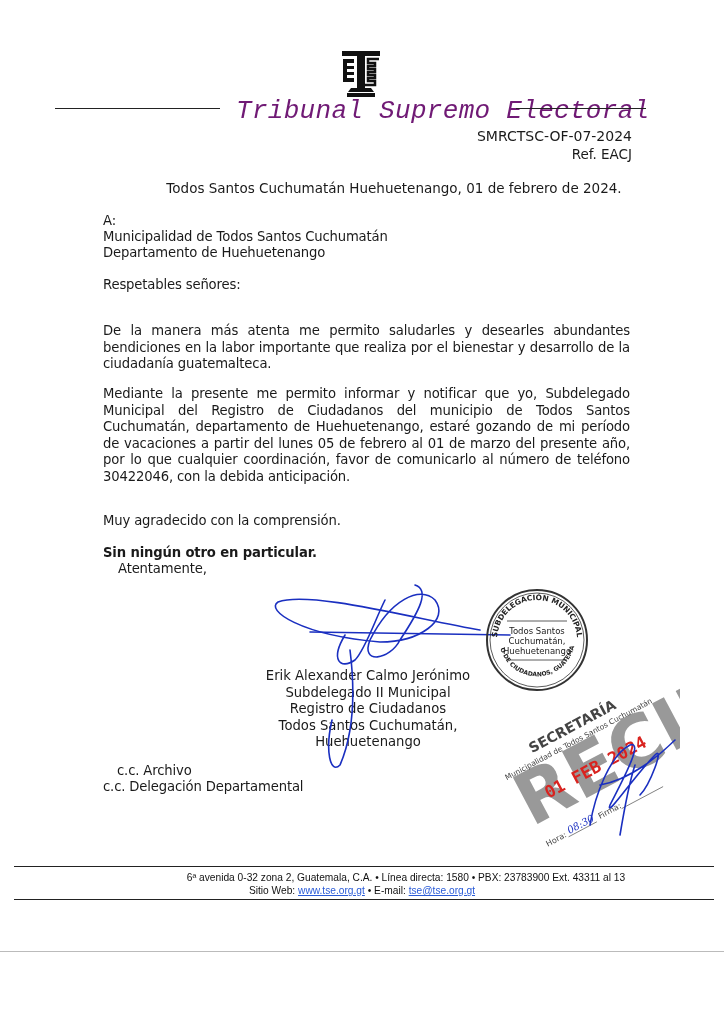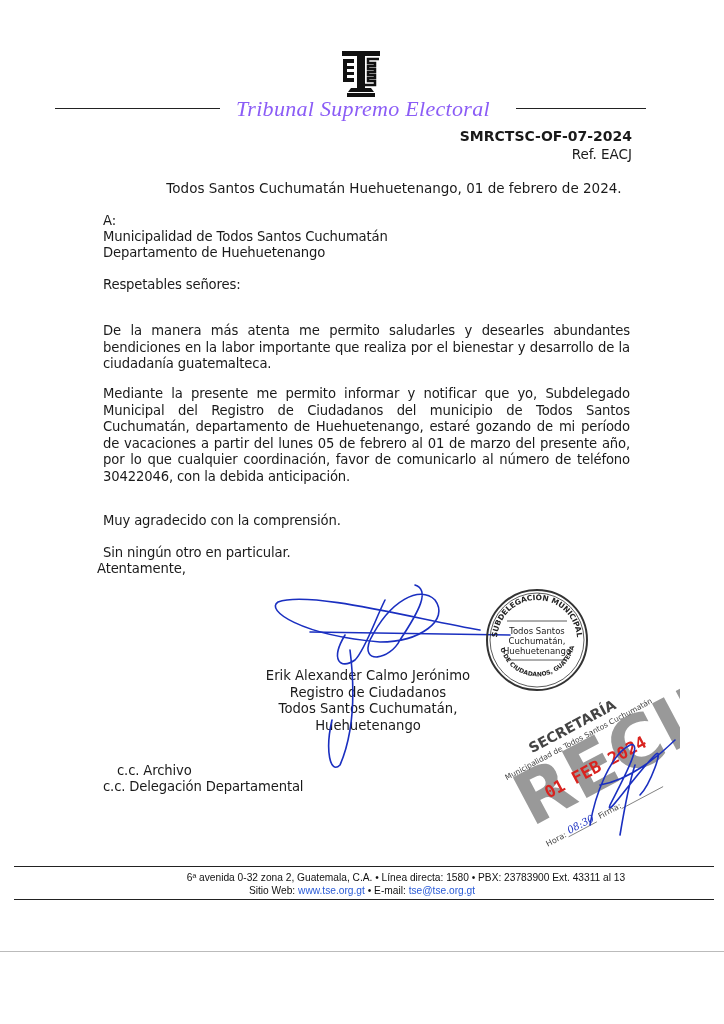--- a/index.html
+++ b/index.html
@@ -2,29 +2,29 @@
 <html><head>
 <meta charset="utf-8">
 <style>
   html, body { margin: 0; padding: 0; background: #ffffff; }
   body { width: 724px; height: 1024px; position: relative; overflow: hidden;
          font-family: "DejaVu Sans", sans-serif; color: #1a1a1a; }
   .abs { position: absolute; }
   .txt { font-size: 13.2px; line-height: 16.5px; letter-spacing: -0.15px; white-space: nowrap; }
   .rule { position: absolute; height: 1px; background: #222; }
   .logo { left: 339px; top: 50px; width: 44px; height: 48px; }
-  .inst-name { left: 236px; top: 96px; font-family: Liberation Serif, serif; font-style: italic;
-               font-size: 22px; letter-spacing: 0.3px; color: #8b5cf6; }
-  .ref-code { right: 92px; top: 128px; font-weight: bold; font-size: 14px; }
+  .inst-name { left: 236px; top: 96px; font-family: Liberation Mono, monospace; font-style: italic;
+               font-size: 26px; letter-spacing: 0.3px; color: #701a75; }
+  .ref-code { right: 92px; top: 128px; font-weight: normal; font-size: 14px; }
   .ref-sub { right: 92px; top: 146px; font-size: 13.5px; }
   .date-line { left: 4px; width: 724px; top: 180px; text-align: center; font-size: 13.5px; padding-left: 56px; box-sizing: border-box; }
   .para { left: 103px; width: 527px; white-space: normal; text-align: justify; font-size: 13.2px; line-height: 16.5px; letter-spacing: -0.15px; }
   .sig-block { left: 224px; top: 668px; width: 288px; text-align: center; font-size: 13.2px; line-height: 16.5px; }
   .footer { left: 0; width: 724px; text-align: center; font-family: "Liberation Sans", sans-serif; font-size: 10.2px; line-height: 13px; color: #111; }
-  .footer a { color: #2a5bd7; }
+  .footer a { color: #2a5bd7; text-decoration: underline; }
   .ink { stroke: #1a2fc0; fill: none; stroke-width: 1.6; stroke-linecap: round; stroke-linejoin: round; }
 </style>
 </head>
 <body>
 
 <div class="abs logo">
   <svg width="44" height="48" viewBox="0 0 44 48">
     <rect x="3" y="1" width="38" height="5" fill="#111"></rect>
     <rect x="18" y="6" width="8" height="32" fill="#111"></rect>
     <path d="M4 9 h11 v4 h-7 v3 h7 v3 h-7 v3 h7 v3 h-7 v3 h7 v4 h-11 z" fill="#111"></path>
@@ -45,25 +45,26 @@
 <div class="abs txt" style="left:103px; top:213px;">A:</div>
 <div class="abs txt" style="left:103px; top:229px;">Municipalidad de Todos Santos Cuchumatán</div>
 <div class="abs txt" style="left:103px; top:245px;">Departamento de Huehuetenango</div>
 
 <div class="abs txt" style="left:103px; top:277px;text-align:right;">Respetables señores:</div>
 
 <div class="abs para" style="top:323px;">De la manera más atenta me permito saludarles y desearles abundantes bendiciones en la labor importante que realiza por el bienestar y desarrollo de la ciudadanía guatemalteca.</div>
 <div class="abs para" style="top:386px;">Mediante la presente me permito informar y notificar que yo, Subdelegado Municipal del Registro de Ciudadanos del municipio de Todos Santos Cuchumatán, departamento de Huehuetenango, estaré gozando de mi período de vacaciones a partir del lunes 05 de febrero al 01 de marzo del presente año, por lo que cualquier coordinación, favor de comunicarlo al número de teléfono 30422046, con la debida anticipación.</div>
 
 <div class="abs txt" style="left:103px; top:513px;">Muy agradecido con la comprensión.</div>
-<div class="abs txt" style="left:103px; top:545px;">Sin ningún otro en particular.</div>
-<div class="abs txt" style="left:97px; top:561px;">Atentamente,</div>
+<div class="abs txt" style="left:103px; top:545px;font-weight:bold;">Sin ningún otro en particular.</div>
+<div class="abs txt" style="left:118px; top:561px;">Atentamente,</div>
 
 <div class="abs sig-block">
   <div>Erik Alexander Calmo Jerónimo</div>
+  <div>Subdelegado II Municipal</div>
   <div>Registro de Ciudadanos</div>
   <div>Todos Santos Cuchumatán, Huehuetenango</div>
 </div>
 
 <svg class="abs" style="left:270px; top:580px;" width="250" height="200">
   <path class="ink" d="M210 50 C150 40, 40 10, 8 22 C-5 30, 30 55, 110 62 C150 62, 180 40, 165 20 C150 5, 120 20, 100 60 C90 85, 120 80, 130 60 C150 30, 160 10, 145 5"></path>
   <path class="ink" d="M75 55 C60 80, 70 90, 85 80 C95 70, 105 40, 115 20"></path>
   <path class="ink" d="M80 70 C85 110, 85 150, 70 185 C60 195, 55 170, 62 140"></path>
   <path class="ink" d="M40 52 L240 55"></path>
 </svg>

